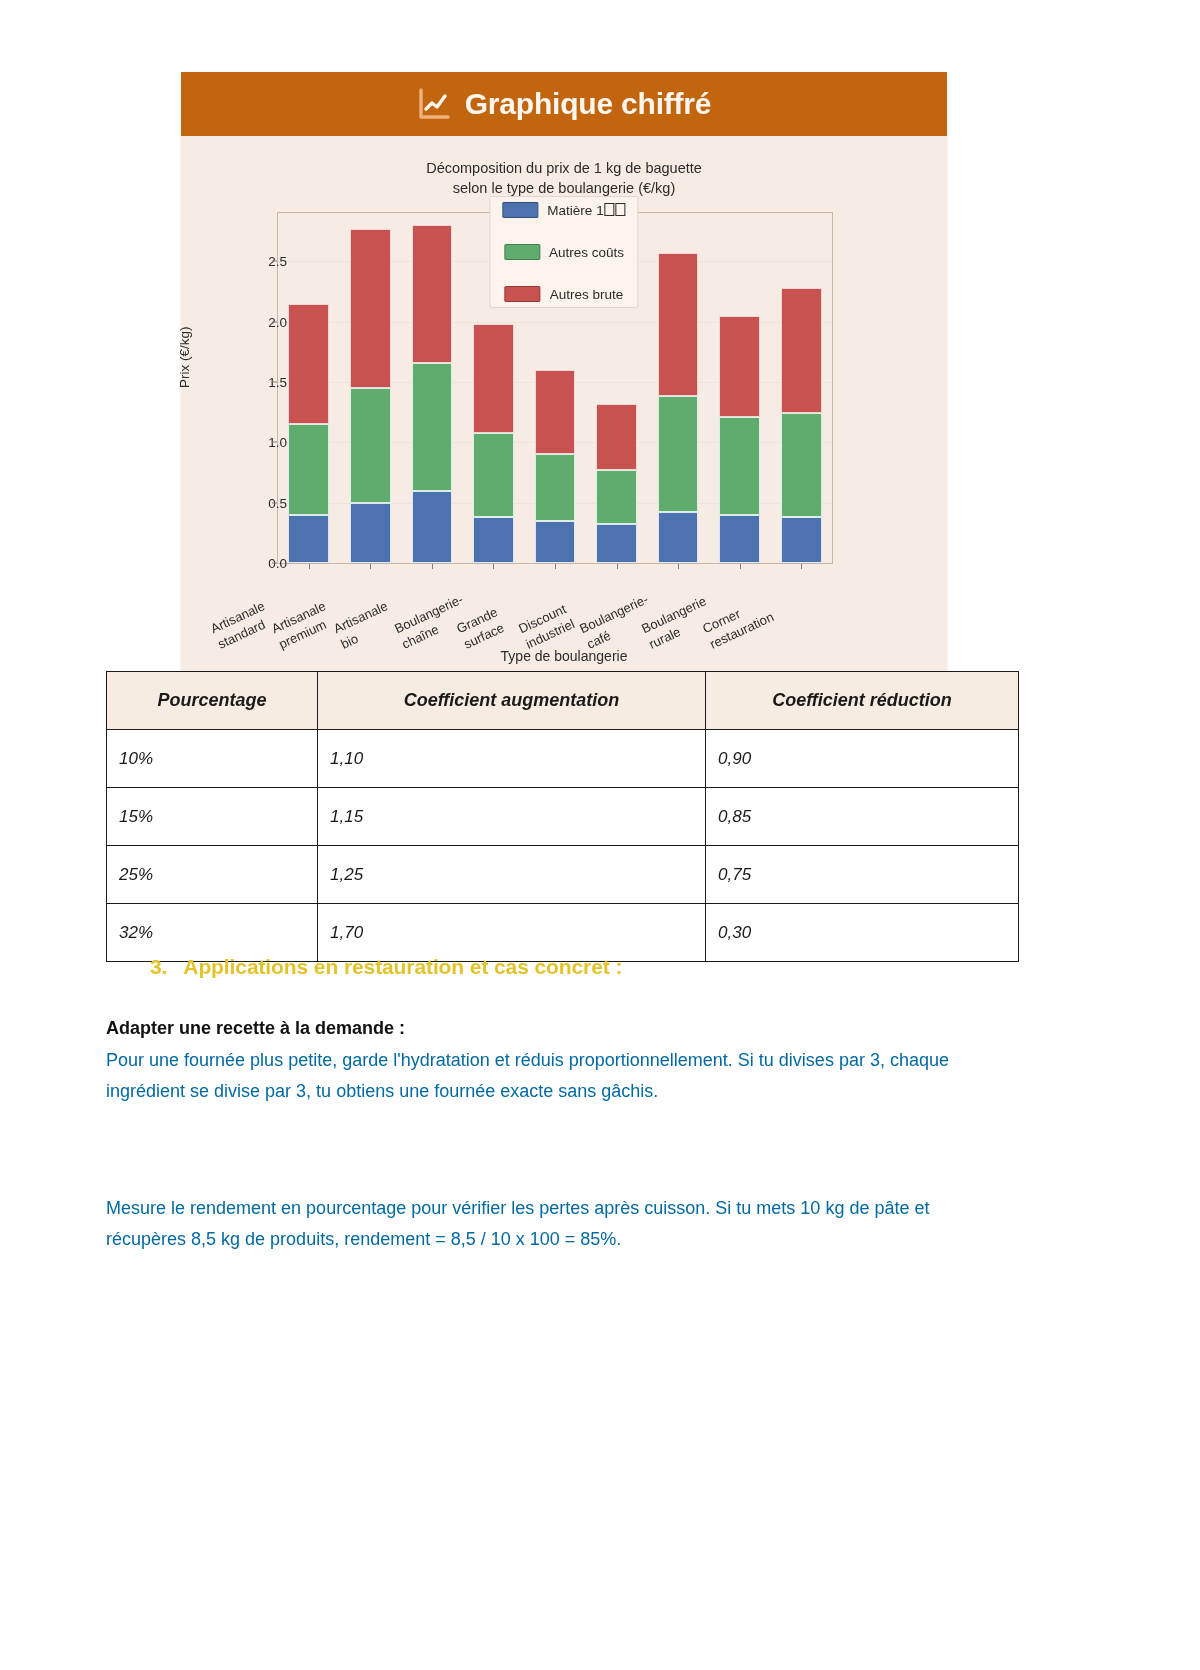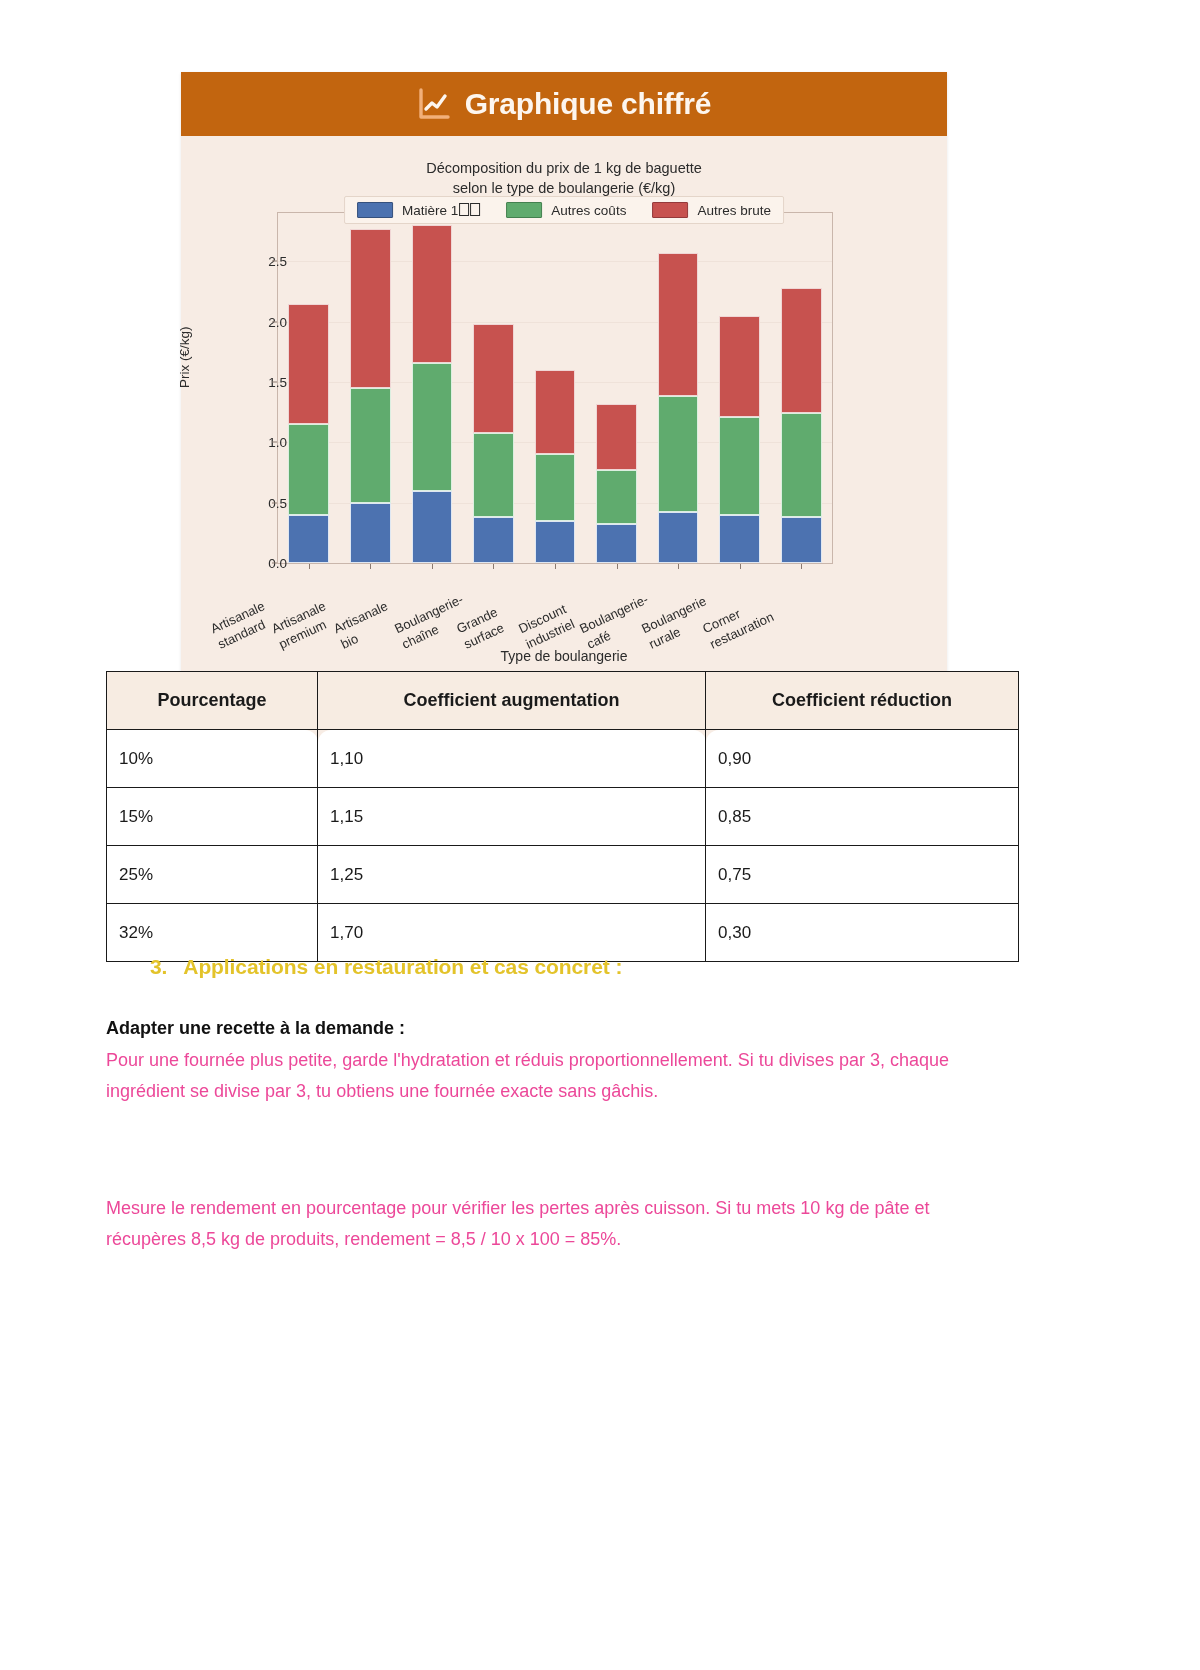--- a/index.html
+++ b/index.html
@@ -171,20 +171,21 @@
     left: 50%;
     transform: translateX(-50%);
     background: #fbf3ec;
     border: 1px solid #e4d5c9;
     border-radius: 2px;
     padding: 5px 12px;
     display: flex;
     align-items: center;
     gap: 26px;
     z-index: 5;
+    flex-direction: column;
   }
   .legend-item { display: flex; align-items: center; gap: 9px; }
   .legend-swatch { width: 34px; height: 14px; display: block; border-radius: 1px; }
   .legend-text { font-size: 13.5px; color: #2b2b2b; white-space: nowrap; }
   .tofu {
     display: inline-block;
     width: 8px;
     height: 11px;
     border: 1.4px solid #2b2b2b;
     margin-left: 1px;
@@ -200,28 +201,29 @@
     border-collapse: collapse;
     table-layout: fixed;
   }
   .coef-table th,
   .coef-table td {
     border: 1.6px solid #1a1a1a;
     padding: 4px 12px;
     height: 49px;
     font-size: 17px;
     vertical-align: middle;
+    font-style: italic;
   }
   .coef-table thead th {
     background: #f7ece2;
     font-weight: bold;
     font-size: 18px;
     text-align: center;
   }
-  .coef-table tbody td { text-align: left; background: #ffffff; border-radius: 13px; }
+  .coef-table tbody td { text-align: left; background: #ffffff; }
   .coef-table col.c1 { width: 211px; }
   .coef-table col.c2 { width: 388px; }
   .coef-table col.c3 { width: 313px; }
 
   
   .section-heading {
     position: absolute;
     left: 150px;
     top: 955px;
     font-size: 21px;
@@ -237,21 +239,21 @@
 
   .sub-heading {
     font-size: 18px;
     font-weight: bold;
     color: #111111;
     margin: 0 0 6px 0;
   }
   .body-text {
     font-size: 18px;
     line-height: 1.72;
-    color: #ec4899;
+    color: #0369a1;
     margin: 0;
   }
 </style>
 </head>
 <body>
 
 <div class="chart-card">
 
   <div class="card-header">
     <svg class="hdr-icon" viewBox="0 0 34 34" aria-hidden="true">

